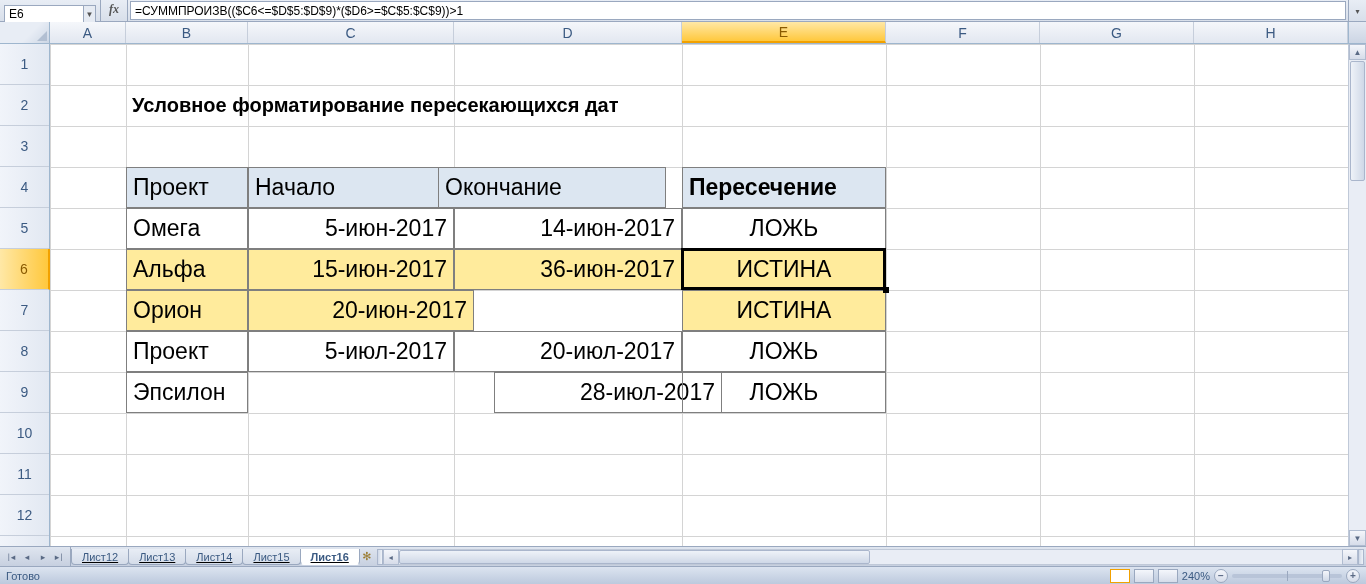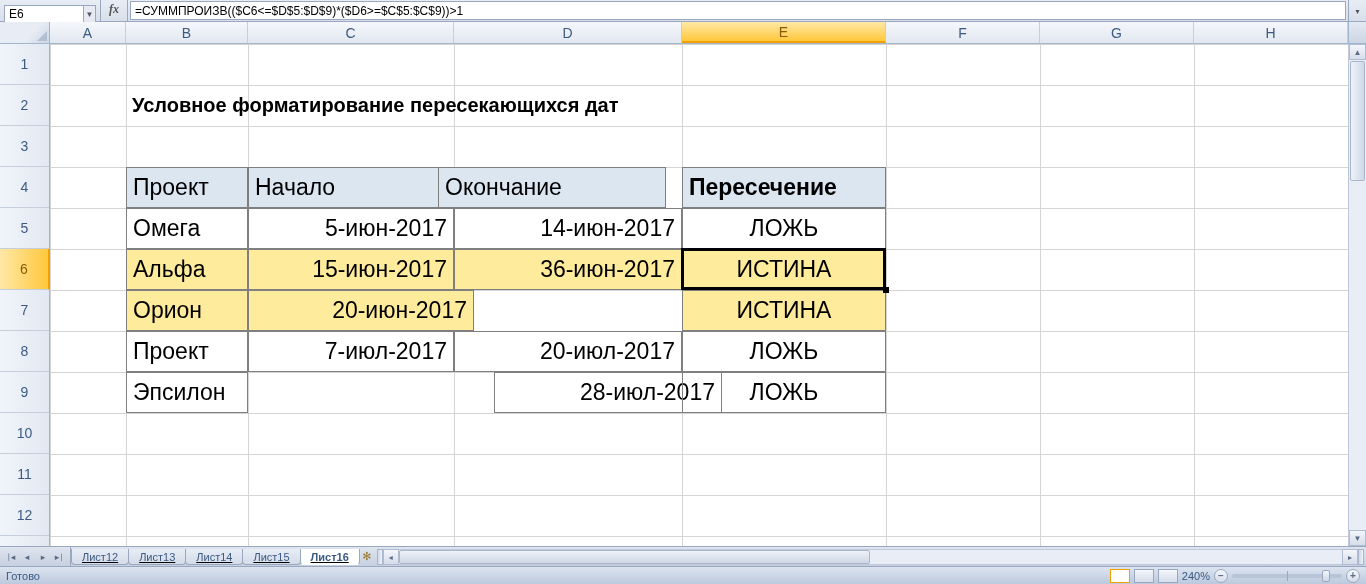--- a/index.html
+++ b/index.html
@@ -148,21 +148,21 @@
         <div class="cell tbl-border rt" style="left: 404px; top: 164px; width: 228px; height: 41px;">14-июн-2017</div>
         <div class="cell tbl-border ctr" style="left: 632px; top: 164px; width: 204px; height: 41px;">ЛОЖЬ</div>
         <div class="cell tbl-border hl" style="left: 76px; top: 205px; width: 122px; height: 41px;">Альфа</div>
         <div class="cell tbl-border rt hl" style="left: 198px; top: 205px; width: 206px; height: 41px;">15-июн-2017</div>
         <div class="cell tbl-border rt hl" style="left: 404px; top: 205px; width: 228px; height: 41px;">36-июн-2017</div>
         <div class="cell tbl-border ctr hl" style="left: 632px; top: 205px; width: 204px; height: 41px;">ИСТИНА</div>
         <div class="cell tbl-border hl" style="left: 76px; top: 246px; width: 122px; height: 41px;">Орион</div>
         <div class="cell tbl-border rt hl" style="left: 198px; top: 246px; width: 226px; height: 41px;">20-июн-2017</div>
         <div class="cell tbl-border ctr hl" style="left: 632px; top: 246px; width: 204px; height: 41px;">ИСТИНА</div>
         <div class="cell tbl-border" style="left: 76px; top: 287px; width: 122px; height: 41px;">Проект</div>
-        <div class="cell tbl-border rt" style="left: 198px; top: 287px; width: 206px; height: 41px;">7-июл-2017</div>
+        <div class="cell tbl-border rt" style="left: 198px; top: 287px; width: 206px; height: 41px;">5-июл-2017</div>
         <div class="cell tbl-border rt" style="left: 404px; top: 287px; width: 228px; height: 41px;">20-июл-2017</div>
         <div class="cell tbl-border ctr" style="left: 632px; top: 287px; width: 204px; height: 41px;">ЛОЖЬ</div>
         <div class="cell tbl-border" style="left: 76px; top: 328px; width: 122px; height: 41px;">Эпсилон</div>
         <div class="cell tbl-border rt" style="left: 404px; top: 328px; width: 228px; height: 41px; margin-left: 40px;">28-июл-2017</div>
         <div class="cell tbl-border ctr" style="left: 632px; top: 328px; width: 204px; height: 41px;">ЛОЖЬ</div>
         <div class="active-cell-border" style="left: 631px; top: 204px; width: 205px; height: 42px;"></div>
         <div class="fill-handle" style="left: 833px; top: 243px;"></div>
       </div>
     <div class="vscroll">
       <div class="btn">▲</div>

